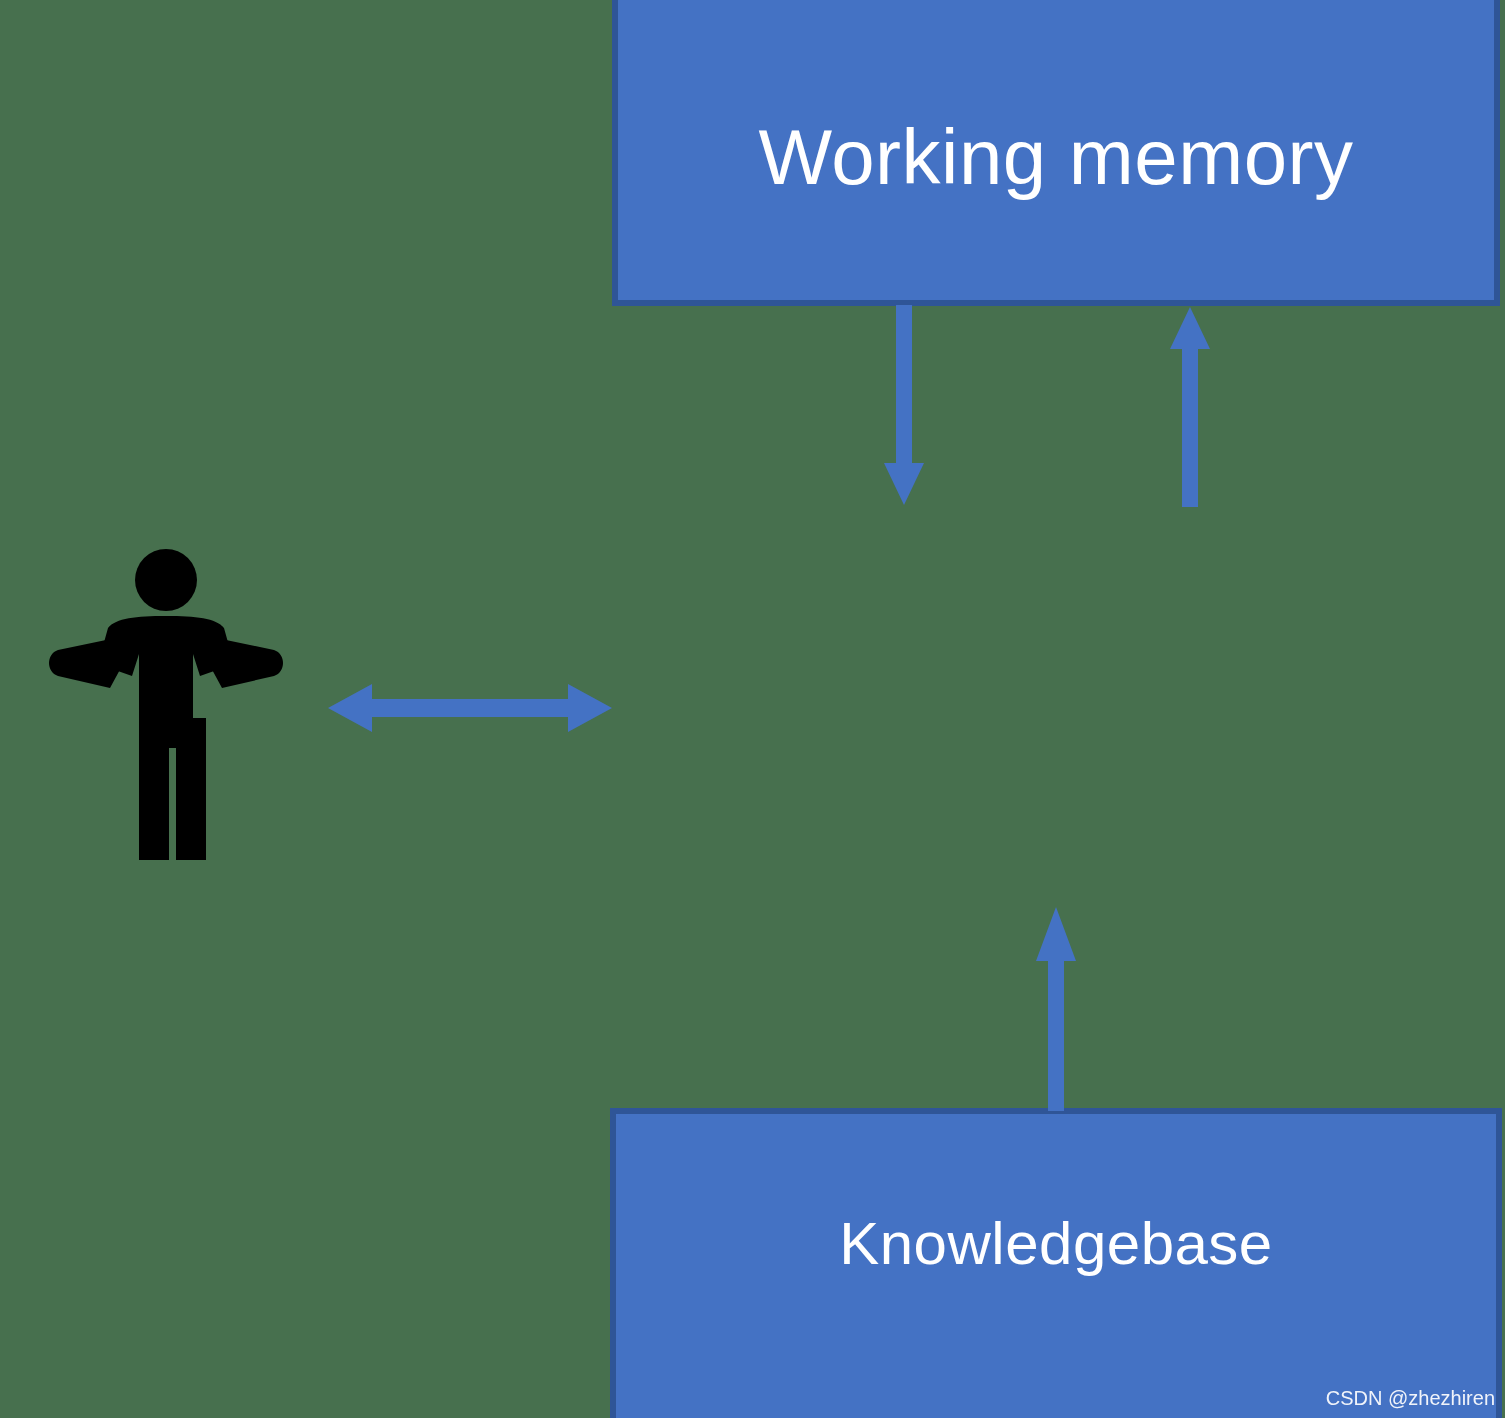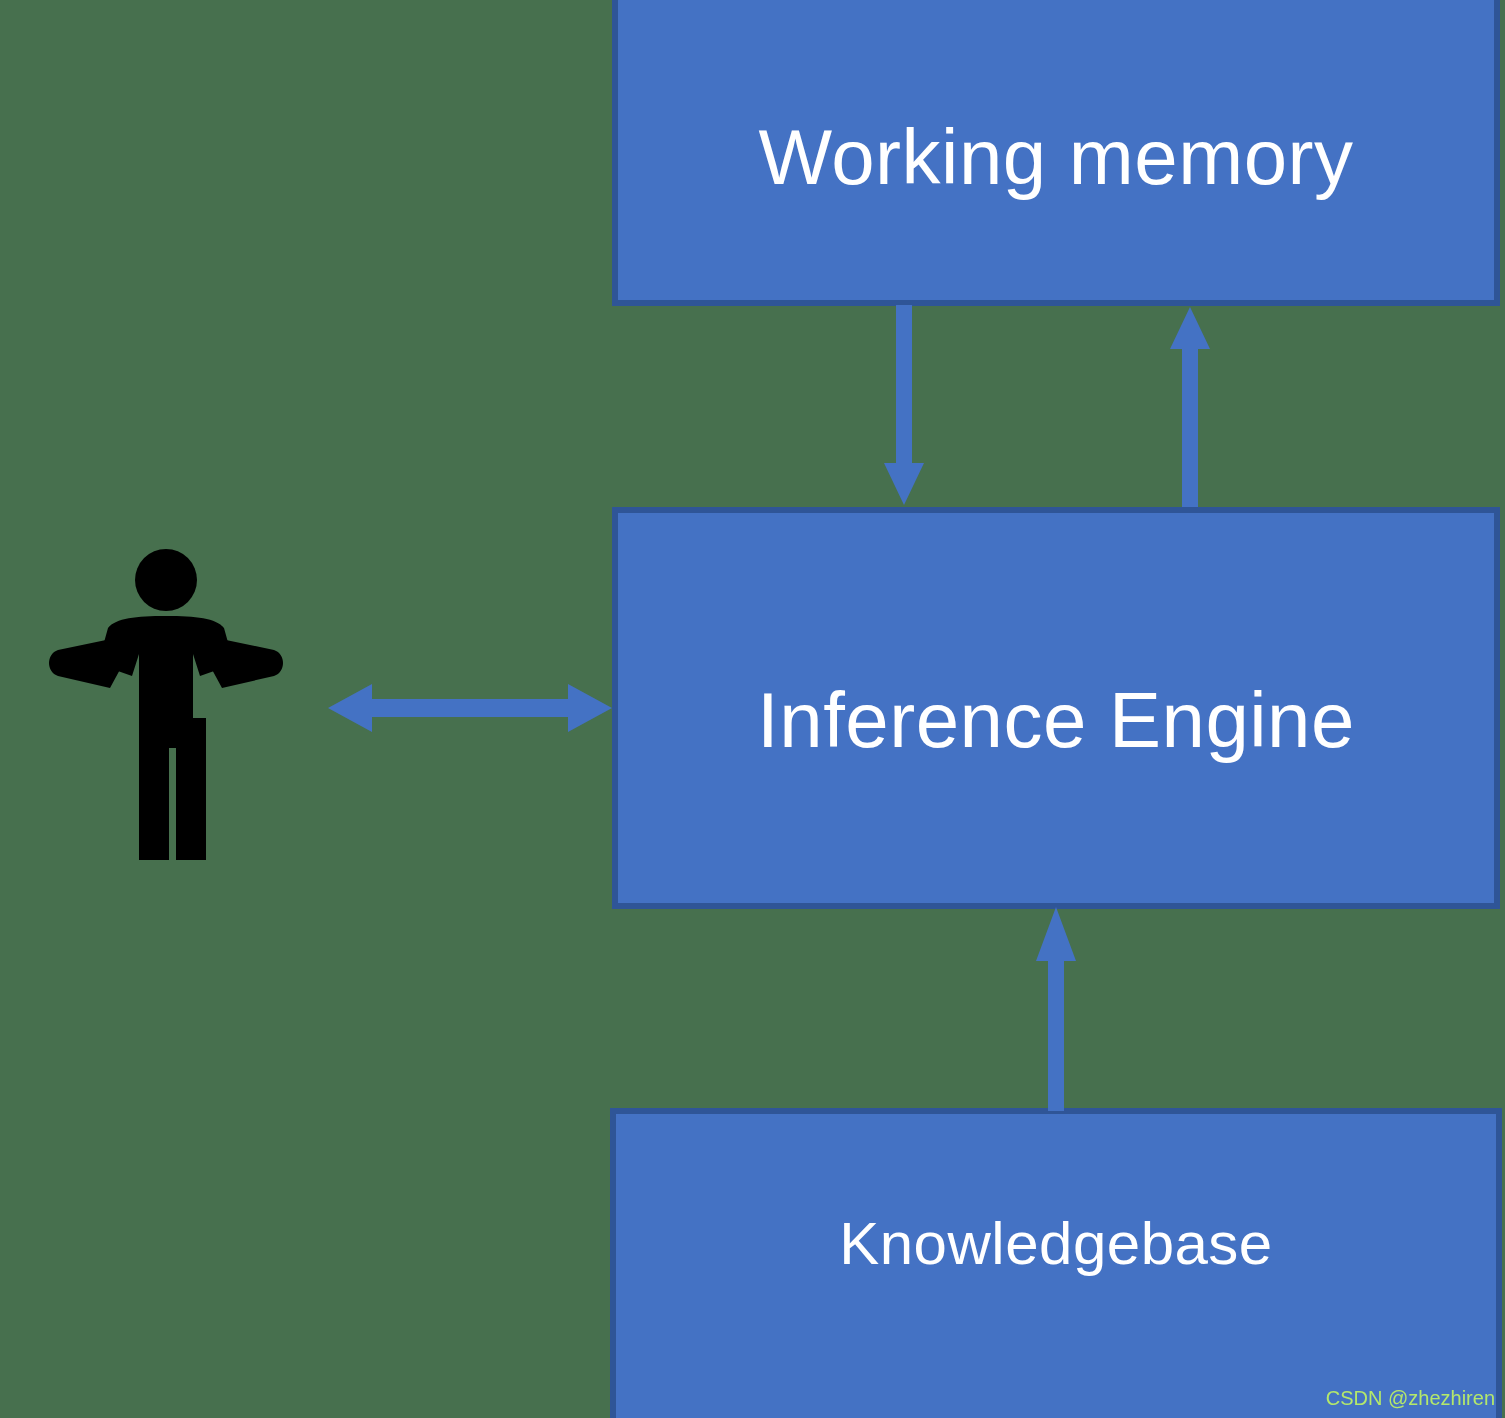--- a/index.html
+++ b/index.html
@@ -108,39 +108,36 @@
   }
   #person-icon svg {
     display: block;
   }
 
   
   #watermark {
     position: absolute;
     right: 10px;
     bottom: 8px;
-    color: #bef264;
+    color: #ffffff;
     font-size: 20px;
     font-family: "Liberation Sans", sans-serif;
     opacity: 0.92;
     white-space: nowrap;
   }
 </style>
 </head>
 <body>
 
 <div id="canvas">
 
   <div class="box" id="box-working-memory">
     <span class="box-label">Working memory</span>
   </div>
 
-  <div class="box" id="box-inference-engine">
-    <span class="box-label">Inference Engine</span>
-  </div>
 
   <div class="box" id="box-knowledgebase">
     <span class="box-label">Knowledgebase</span>
   </div>
 
   <div class="arrow" id="arrow-wm-to-ie">
     <svg width="48" height="202" viewBox="0 0 48 202">
       <polygon points="16,0 32,0 32,158 44,158 24,200 4,158 16,158" fill="#4472c4"></polygon>
     </svg>
   </div>

